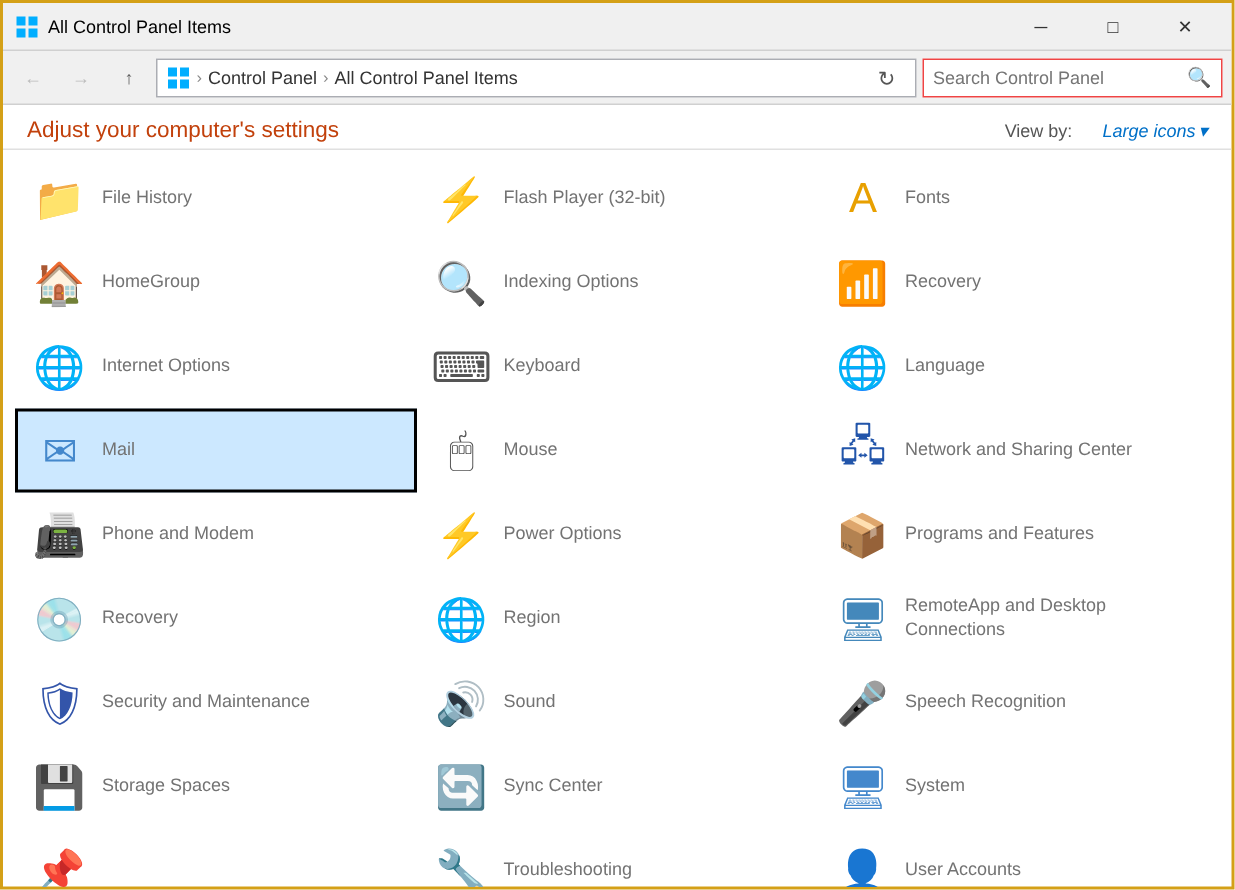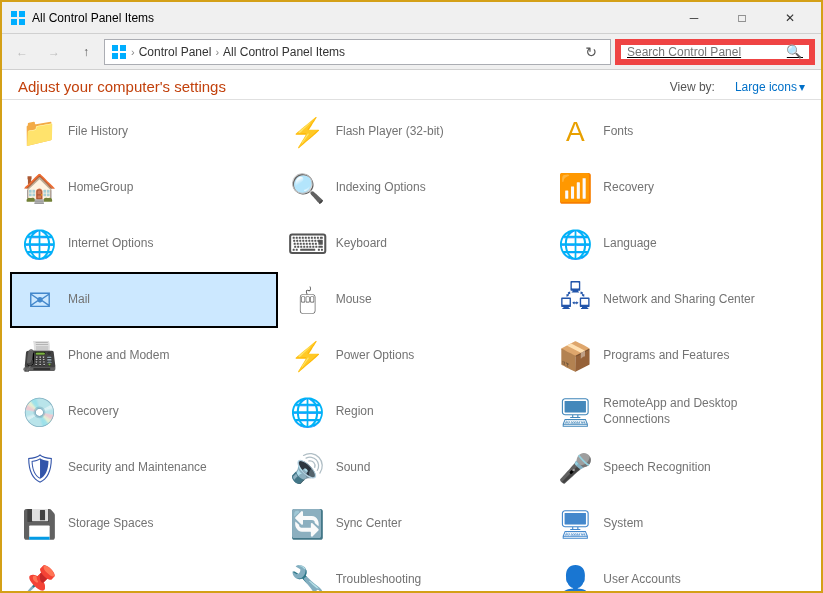--- a/index.html
+++ b/index.html
@@ -97,26 +97,25 @@
       display: flex;
       align-items: center;
       justify-content: center;
       cursor: pointer;
       color: #555;
       font-size: 14px;
     }
     .search-box {
       width: 200px;
       height: 26px;
-      border: 6px solid #ef4444;
+      border: 1px solid #ef4444;
       background: #fff;
       display: flex;
       align-items: center;
       padding: 0 6px;
-      text-decoration: underline;
     }
     .search-box input {
       border: none;
       outline: none;
       width: 100%;
       font-size: 12px;
       color: #999;
       background: transparent;
     }
     .search-icon-btn {
@@ -151,20 +150,21 @@
       font-size: 12px;
       color: #555;
     }
     .viewby-label { color: #555; }
     .viewby-value {
       color: #0070c8;
       cursor: pointer;
       display: flex;
       align-items: flex-end;
       gap: 2px;
+      font-style: italic;
     }
 
     
     .items-container {
       flex: 1;
       overflow-y: scroll;
       padding: 4px 0 0 0;
       border-top: 1px solid #e0e0e0;
       position: relative;
     }

